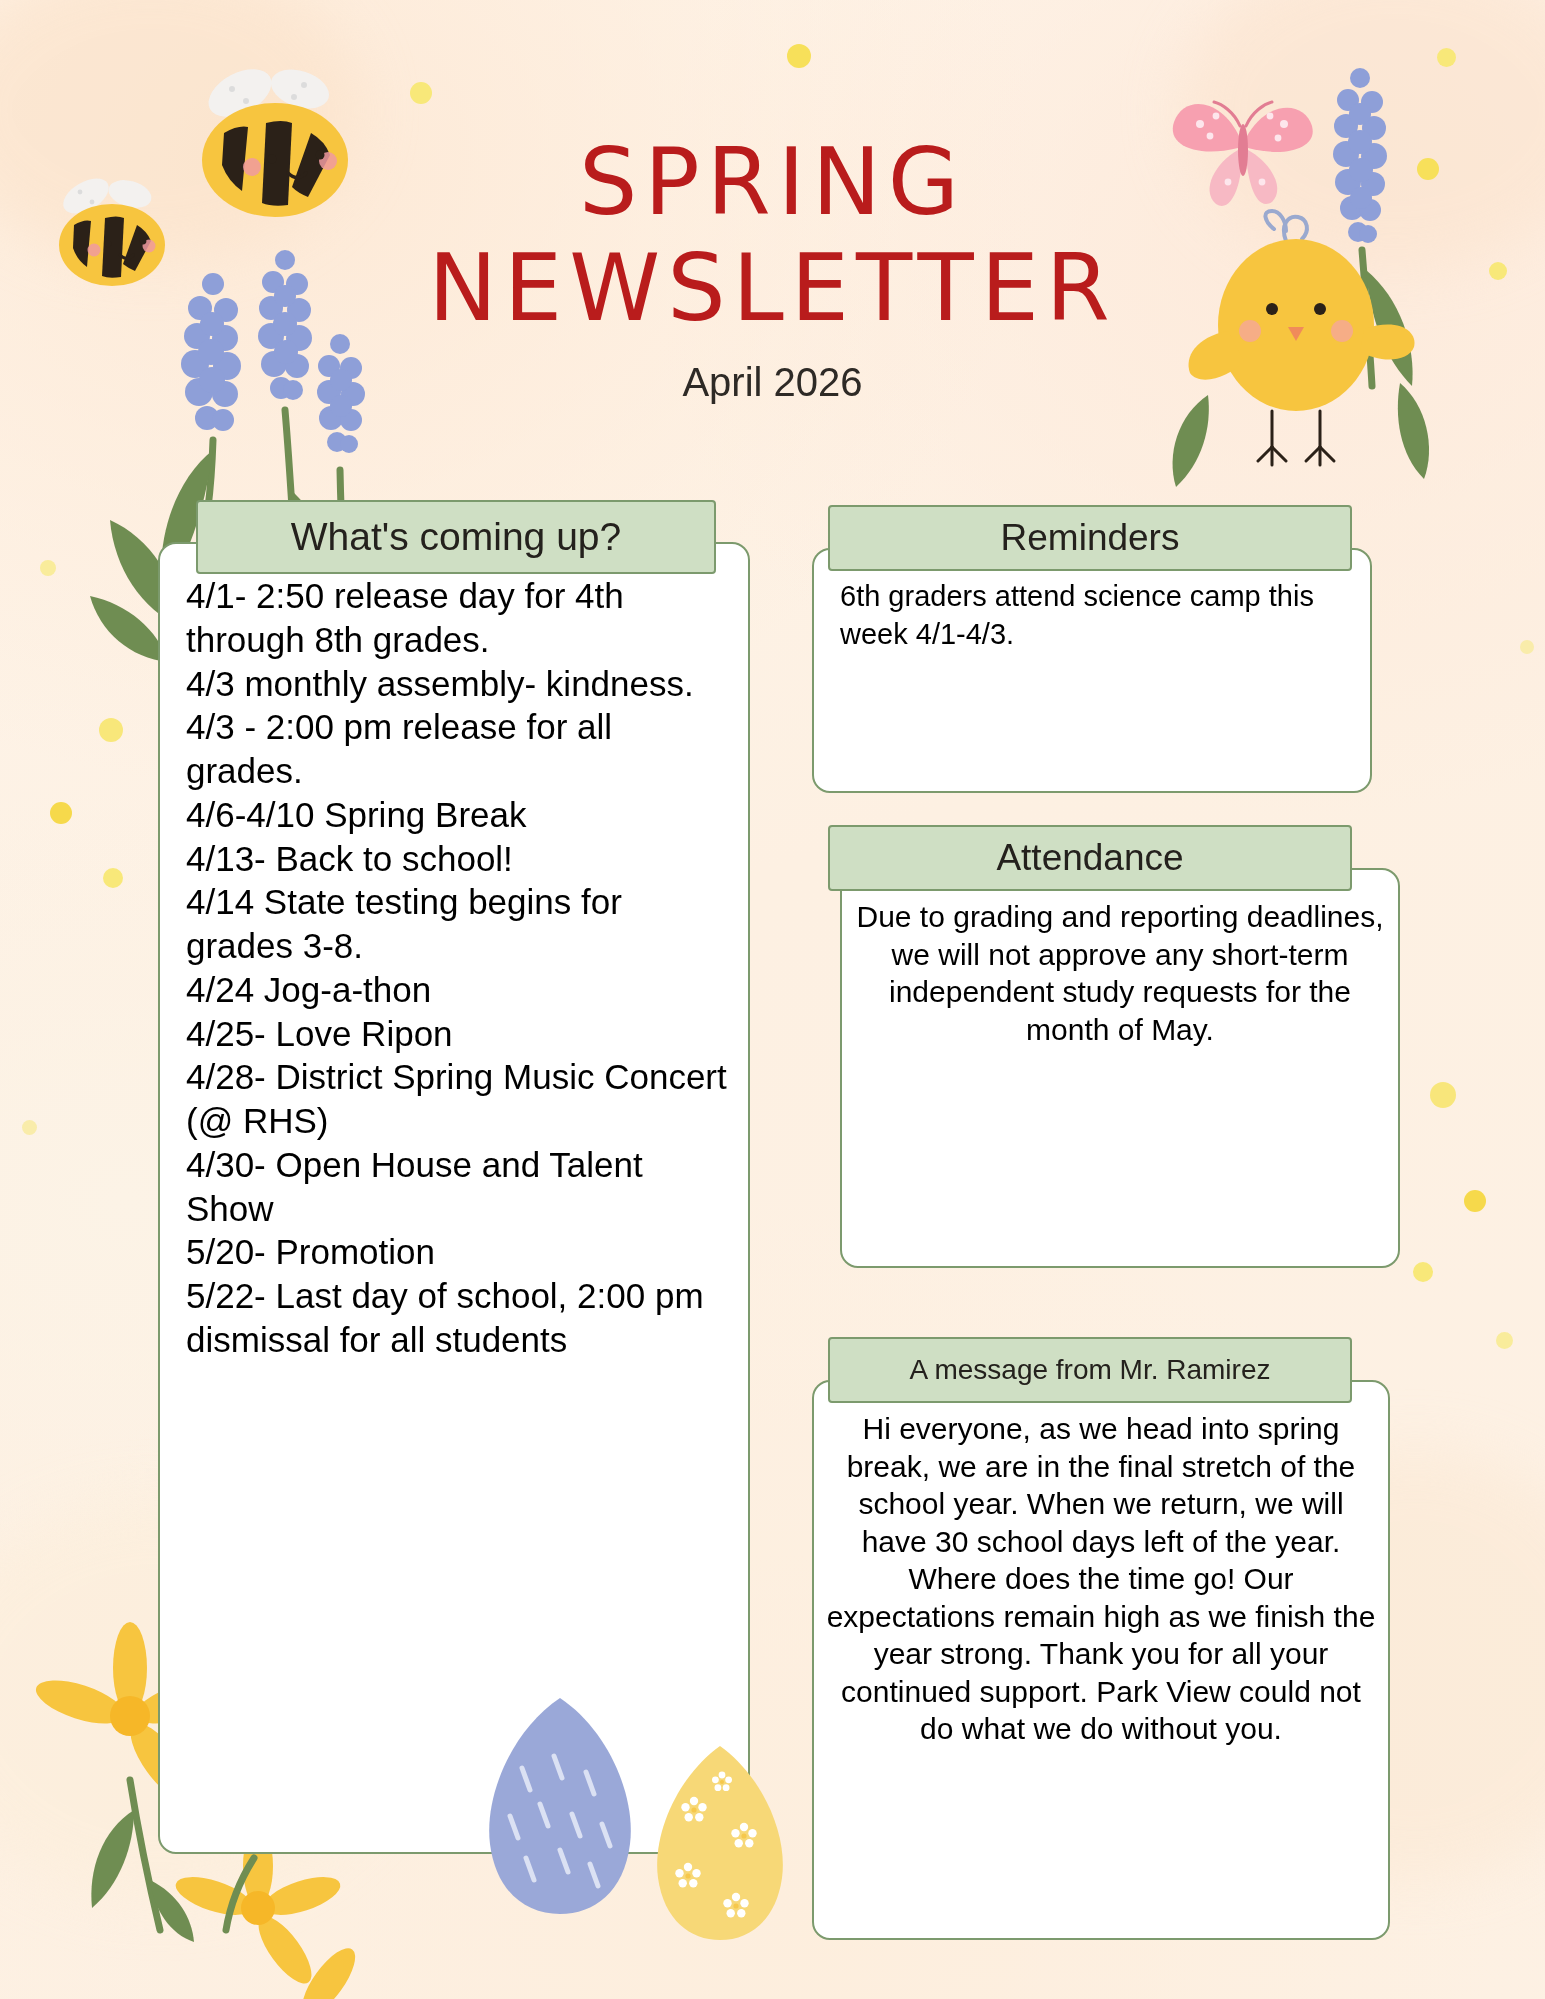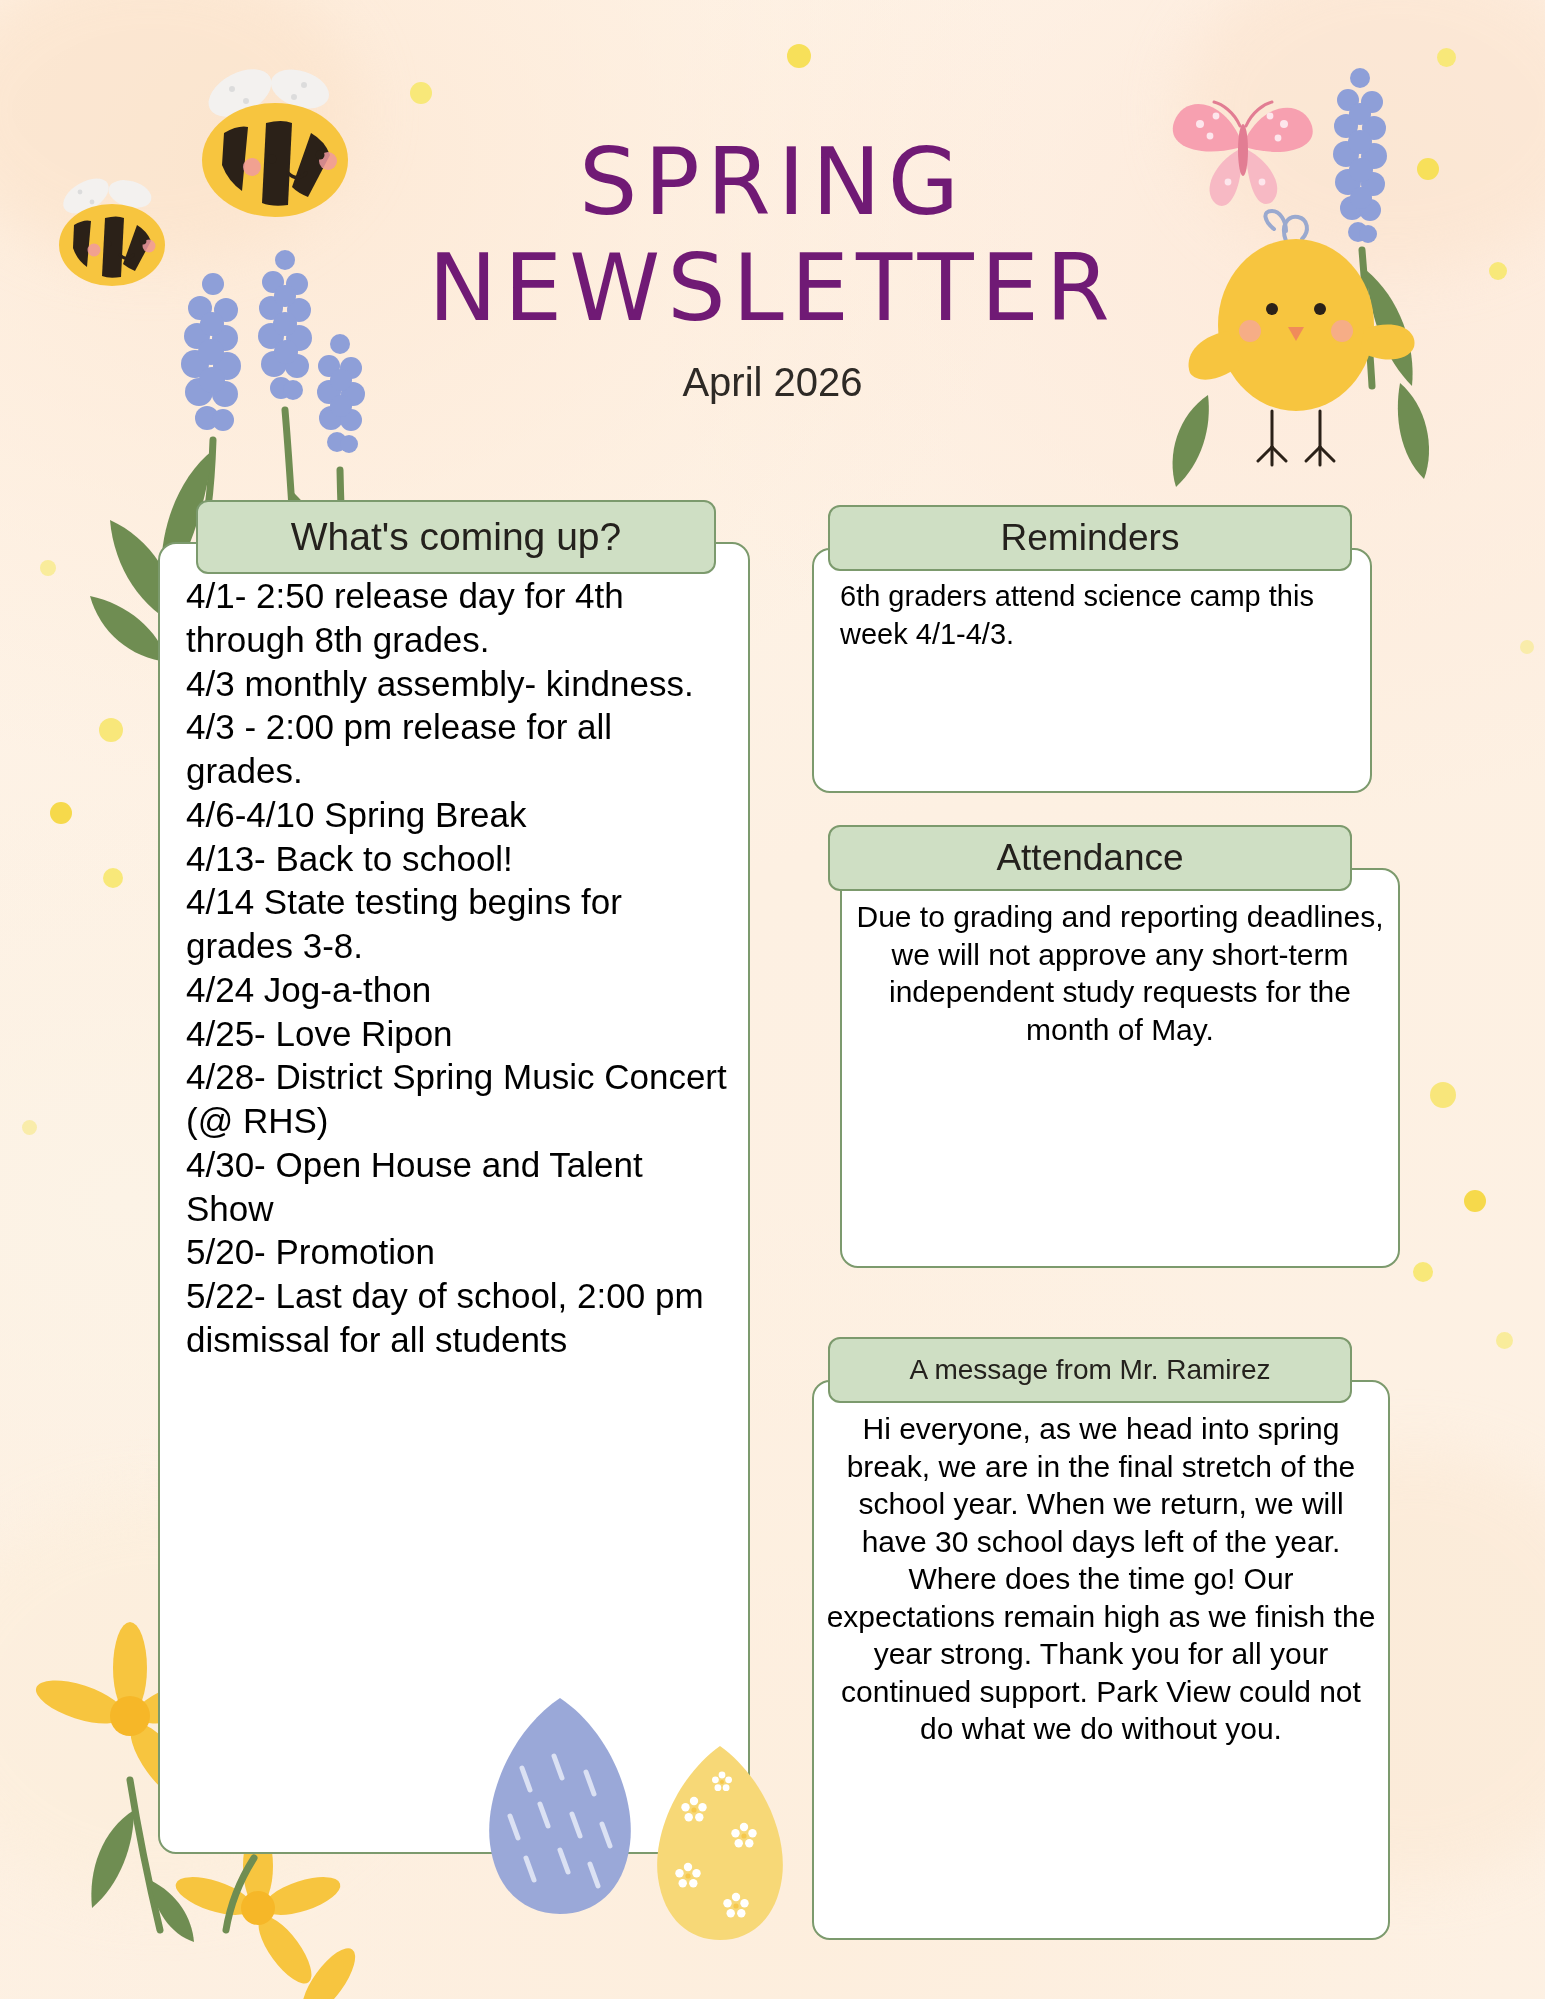--- a/index.html
+++ b/index.html
@@ -46,38 +46,38 @@
     left: 0;
     width: 100%;
     text-align: center;
     z-index: 5;
   }
   .title {
     font-family: "DejaVu Sans", sans-serif;
     font-size: 92px;
     letter-spacing: 7px;
     line-height: 1.15;
-    color: #701a75;
+    color: #b91c1c;
     font-weight: 400;
     margin: 0;
     padding: 0 180px;
   }
   .subtitle {
     font-size: 40px;
     color: #2e2a26;
     margin-top: 18px;
     text-align: center;
   }
 
   
   .panel-header {
     position: absolute;
     background: #cfdfc4;
     border: 2.5px solid #7c9a6d;
-    border-radius: 12px;
+    border-radius: 4px;
     color: #24211d;
     display: flex;
     align-items: center;
     justify-content: center;
     text-align: center;
     z-index: 4;
   }
   .panel-body {
     position: absolute;
     background: #ffffff;

